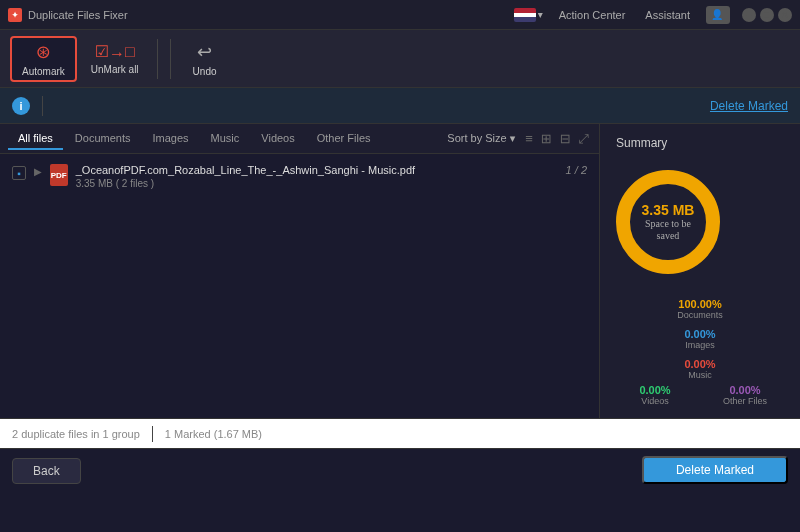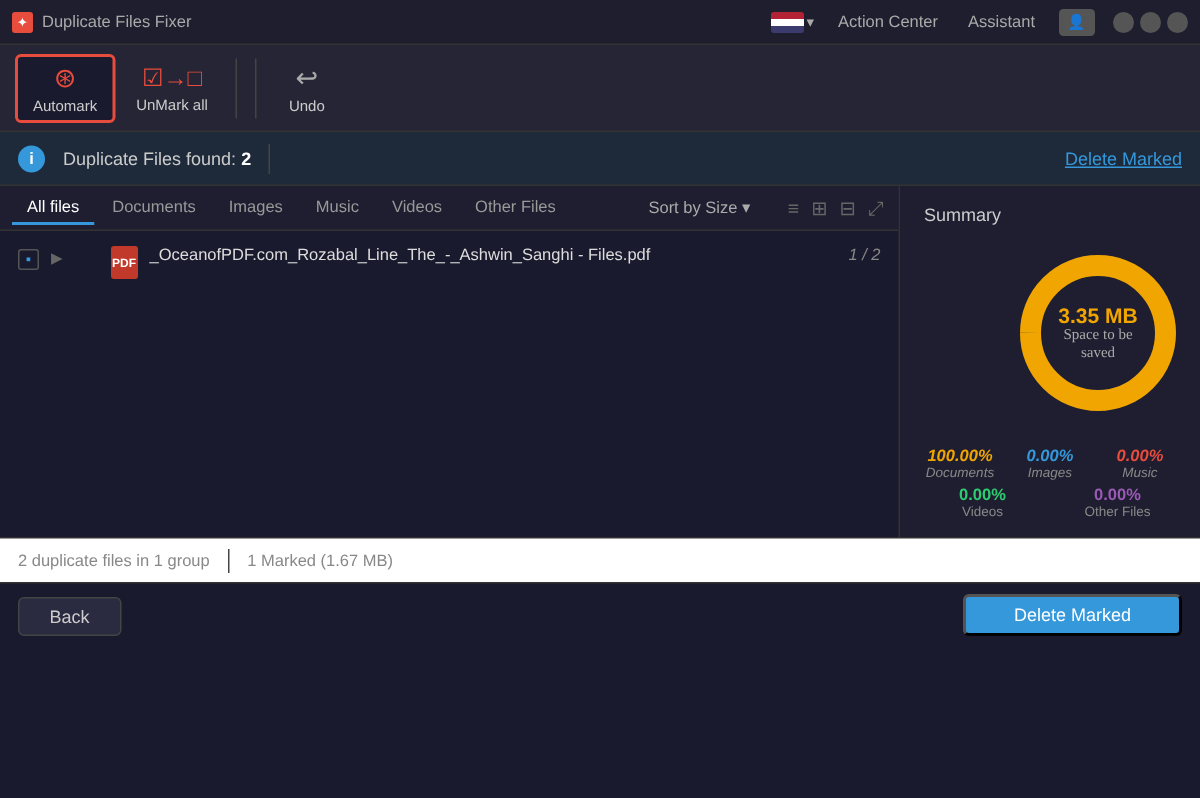--- a/index.html
+++ b/index.html
@@ -298,21 +298,20 @@
       height: 22px;
       background: #c0392b;
       border-radius: 2px;
       display: flex;
       align-items: center;
       justify-content: center;
       font-size: 8px;
       color: white;
       flex-shrink: 0;
       font-weight: bold;
-      margin-left: 24px;
     }
     .file-info {
       flex: 1;
     }
     .file-name {
       color: #ddd;
       font-size: 11px;
       word-break: break-all;
     }
     .file-size {
@@ -326,21 +325,21 @@
       flex-shrink: 0;
       font-style: italic;
     }
 
     
     .right-panel {
       width: 200px;
       background: #1e1e30;
       display: flex;
       flex-direction: column;
-      align-items: flex-end;
+      align-items: flex-start;
       padding: 12px 8px;
     }
     .summary-title {
       font-size: 12px;
       color: #ccc;
       margin-bottom: 12px;
       align-self: flex-start;
       padding-left: 8px;
     }
 
@@ -370,25 +369,24 @@
     .donut-label {
       font-size: 10px;
       color: #aaa;
       line-height: 1.2;
       font-family: Liberation Serif, serif;
     }
 
     
     .stats-grid {
       display: grid;
-      grid-template-columns: 1fr 1fr 1fr;
+      grid-template-columns: 1fr;
       gap: 8px 4px;
       width: 100%;
       padding: 0 4px;
-      font-style: italic;
     }
     .stat-item {
       text-align: center;
     }
     .stat-pct {
       font-size: 11px;
       font-weight: bold;
     }
     .stat-pct.documents { color: #f0a500; }
     .stat-pct.images { color: #3498db; }
@@ -497,62 +495,59 @@
   <div class="toolbar-sep"></div>
   <div class="toolbar-sep"></div>
   <div class="undo-btn">
     <span class="undo-icon">↩</span>
     <span>Undo</span>
   </div>
 </div>
 
 <div class="info-bar">
   <div class="info-icon">i</div>
-  <span class="info-text">
-    <span>Duplicate Files found:</span>
-    <strong> </strong><strong>2</strong>
-  </span>
   <div class="info-divider"></div>
   <span class="delete-marked-link">Delete Marked</span>
 </div>
 
 <div class="panels">
 
   <div class="left-panel">
 
     <div class="tabs">
       <div class="tabs-left">
         <div class="tab active">All files</div>
         <div class="tab">Documents</div>
         <div class="tab">Images</div>
         <div class="tab">Music</div>
         <div class="tab">Videos</div>
         <div class="tab">Other Files</div>
       </div>
-      <div style="display:flex;align-items:center;gap:23px;margin-left:20px;">
+      <div style="display:flex;align-items:center;gap:8px;margin-left:20px;">
         <div class="sort-btn">Sort by Size ▾</div>
         <div class="view-btns">
           <div class="view-btn">≡</div>
           <div class="view-btn">⊞</div>
           <div class="view-btn">⊟</div>
           <div class="view-btn">⤢</div>
         </div>
       </div>
     </div>
 
     <div class="file-list">
       <div class="file-group">
         <div class="file-row">
           <div class="file-checkbox">
             <span style="color:#3498db;font-size:10px;">▪</span>
           </div>
           <div class="file-expand">▶</div>
           <div class="file-icon">PDF</div>
           <div class="file-info">
-            <div class="file-name">_OceanofPDF.com_Rozabal_Line_The_-_Ashwin_Sanghi - Files.pdf</div>
+            <div class="file-name">_OceanofPDF.com_Rozabal_Line_The_-_Ashwin_Sanghi - Music.pdf</div>
+            <div class="file-size">3.35 MB ( 2 files )</div>
           </div>
           <div class="file-count">1 / 2</div>
         </div>
       </div>
     </div>
   </div>
 
   <div class="right-panel">
     <div class="summary-title">Summary</div>
 

